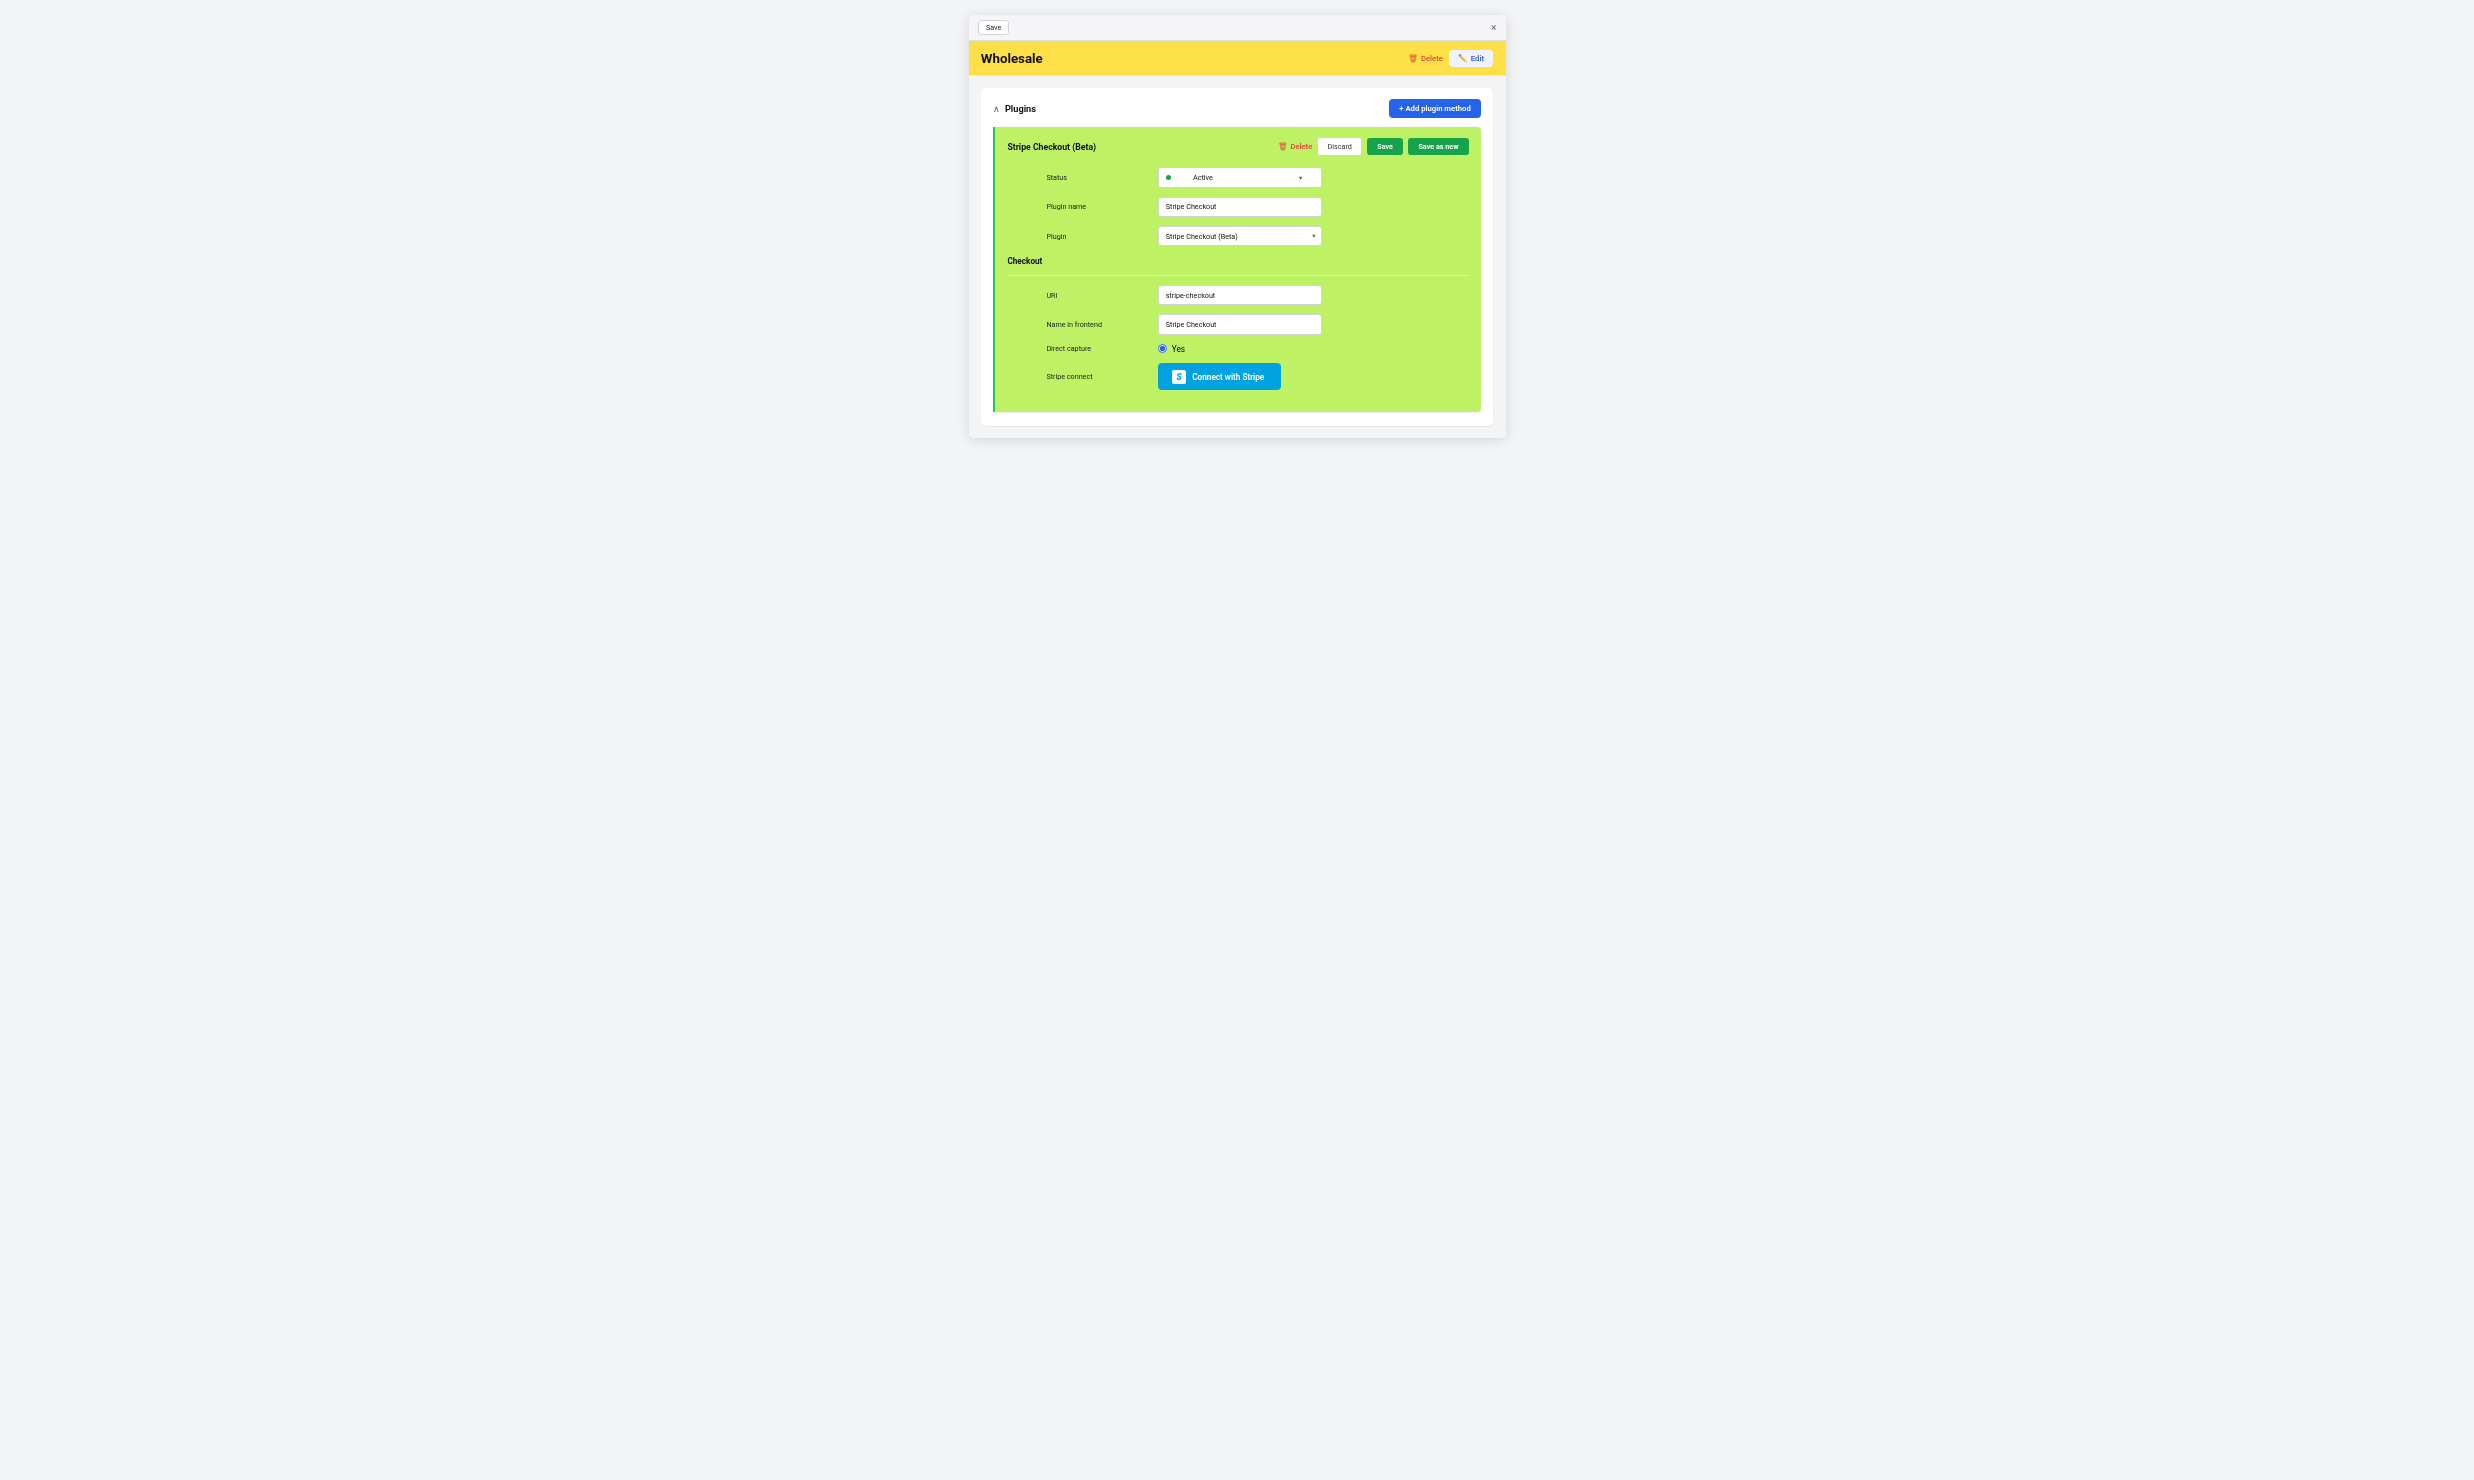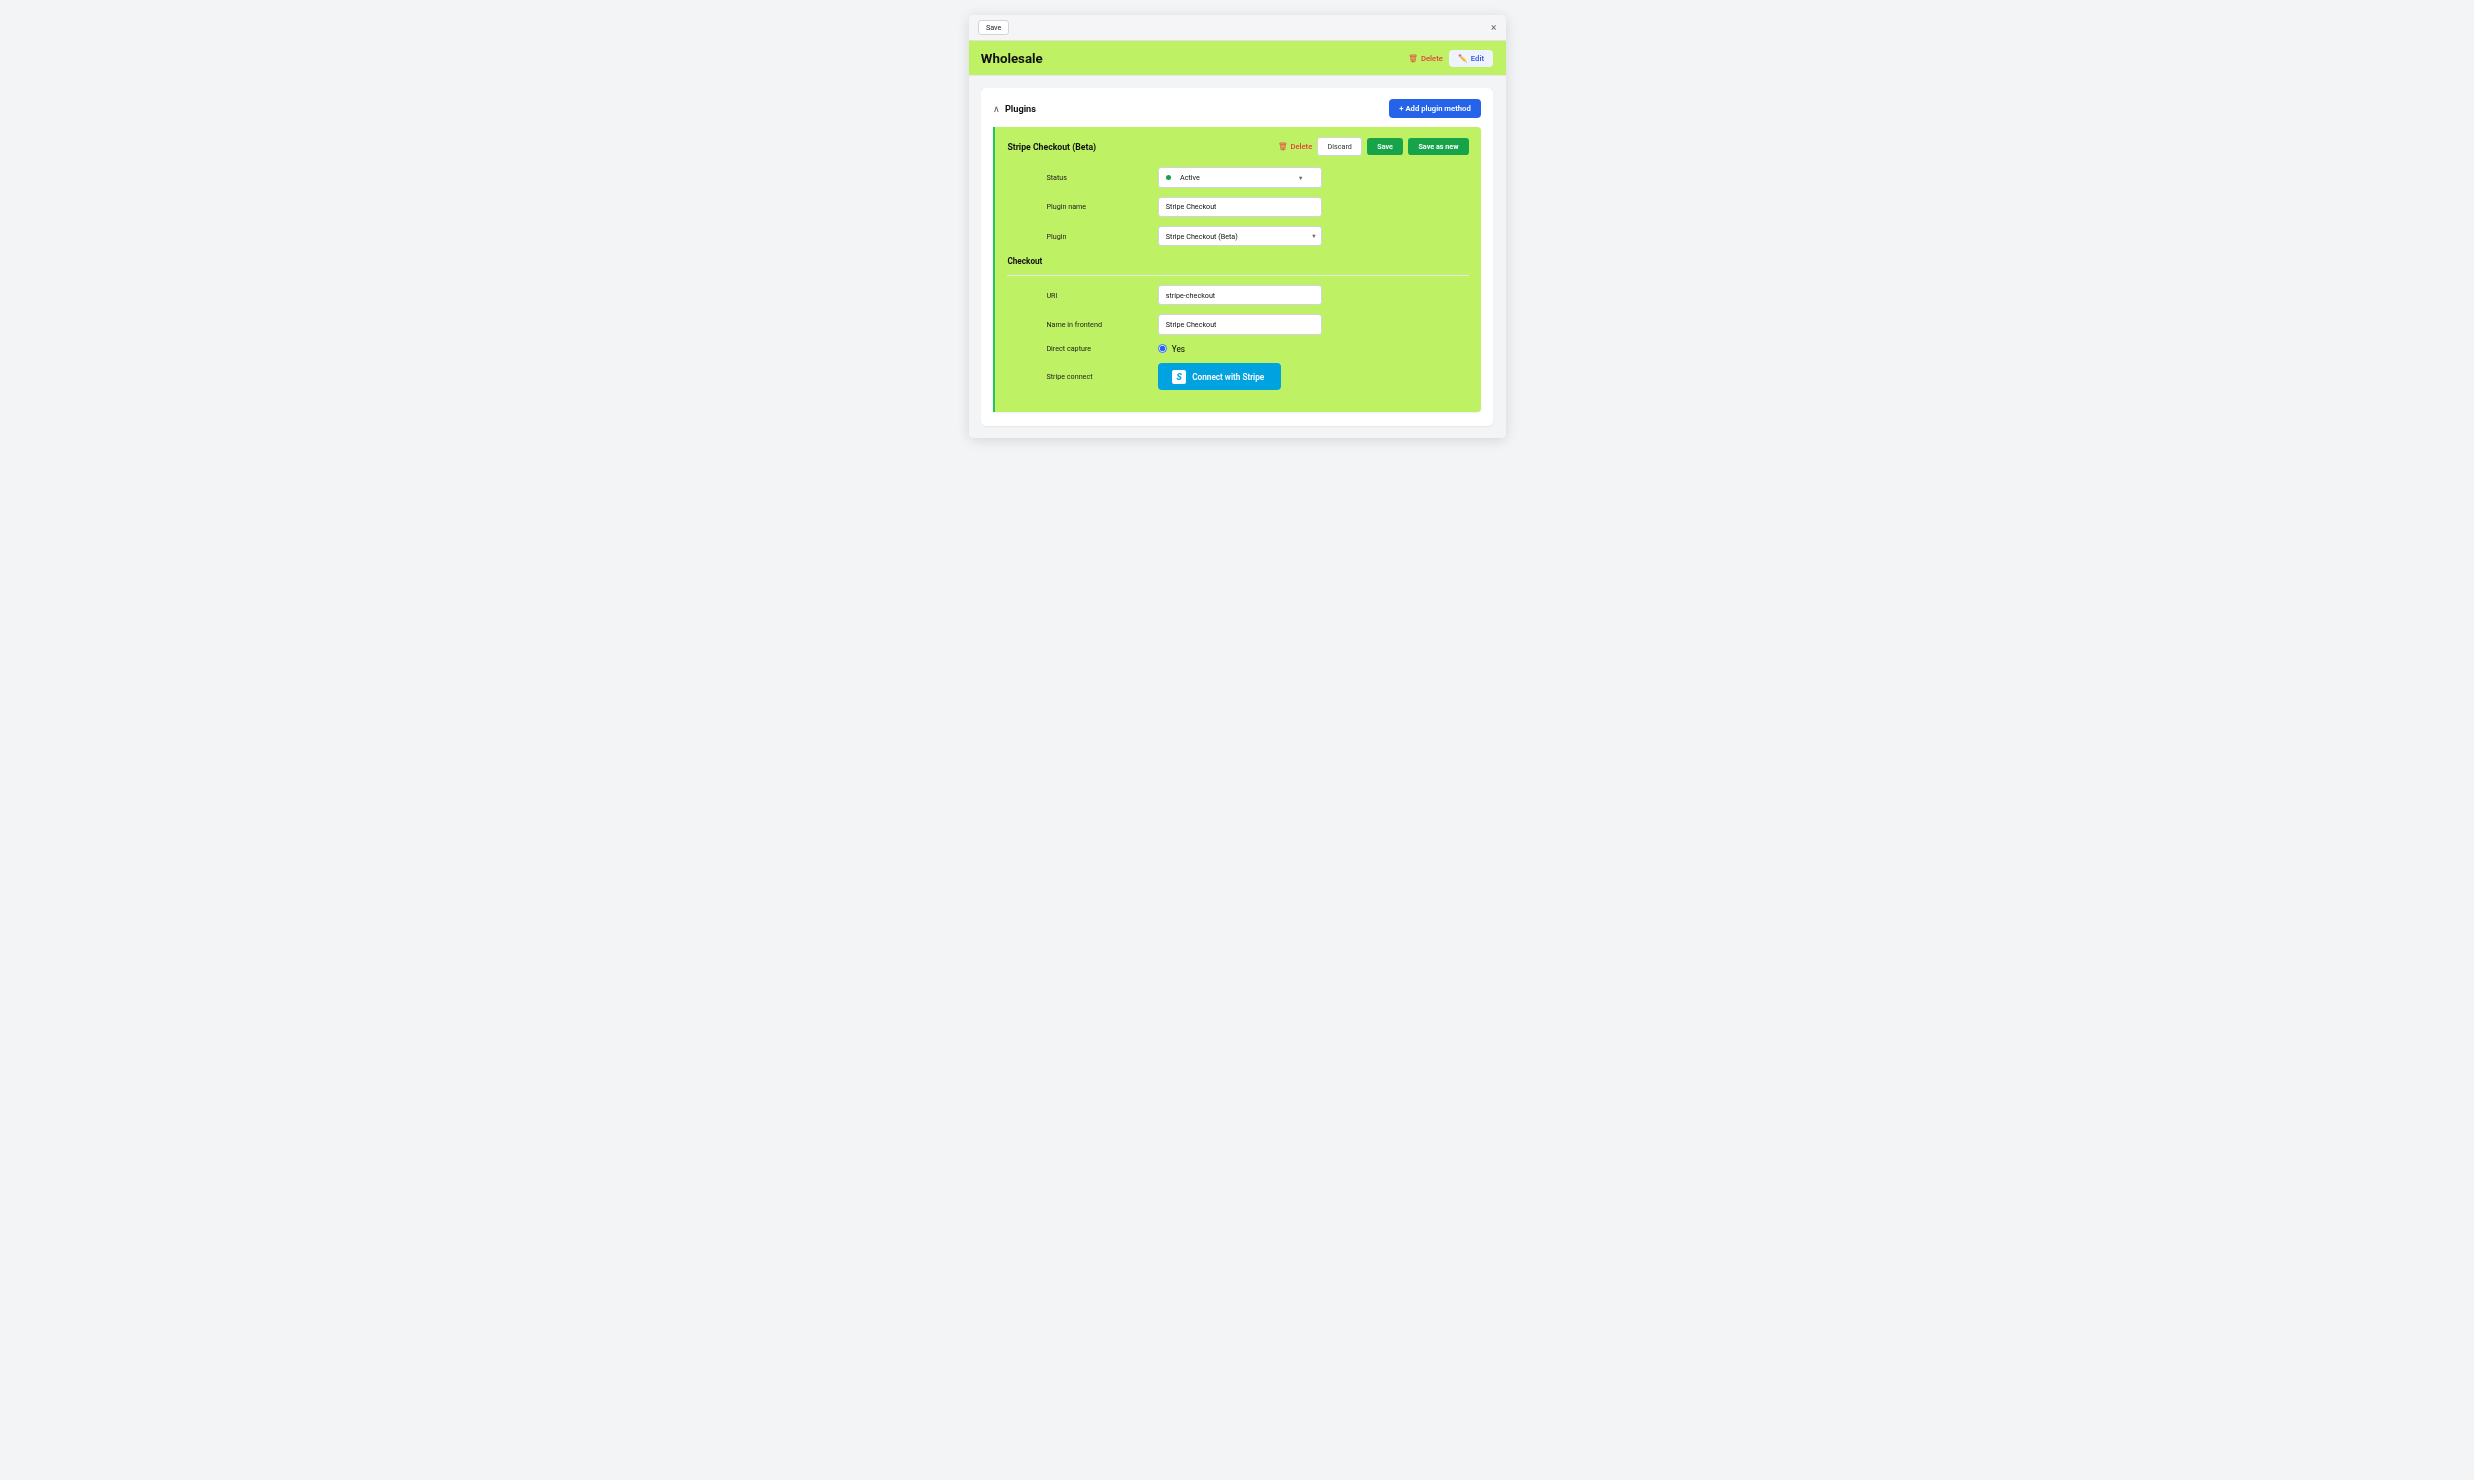--- a/index.html
+++ b/index.html
@@ -45,21 +45,21 @@
     .close-btn {
       background: none;
       border: none;
       font-size: 10.2px;
       color: #666;
       cursor: pointer;
       line-height: 1;
     }
 
     .header {
-      background: #bef264;
+      background: #fde047;
       padding: 8.2px 12.3px 8.2px 12.3px;
       display: flex;
       align-items: center;
       justify-content: space-between;
       border-bottom: 0.5px solid #e5e7eb;
     }
 
     .header-title {
       font-size: 13.3px;
       font-weight: 700;
@@ -291,21 +291,21 @@
     .status-select-display {
       border: 0.5px solid #d1d5db;
       border-radius: 3.1px;
       padding: 4.6px 18.4px 4.6px 7.2px;
       font-size: 7.2px;
       color: #111;
       background: #fff;
       cursor: pointer;
       display: flex;
       align-items: center;
-      gap: 6px;
+      gap: 19px;
       width: 164px;
       position: relative;
     }
 
     .settings-title {
       font-size: 8.2px;
       font-weight: 700;
       color: #111;
       margin-bottom: 9.2px;
       margin-top: 2px;

